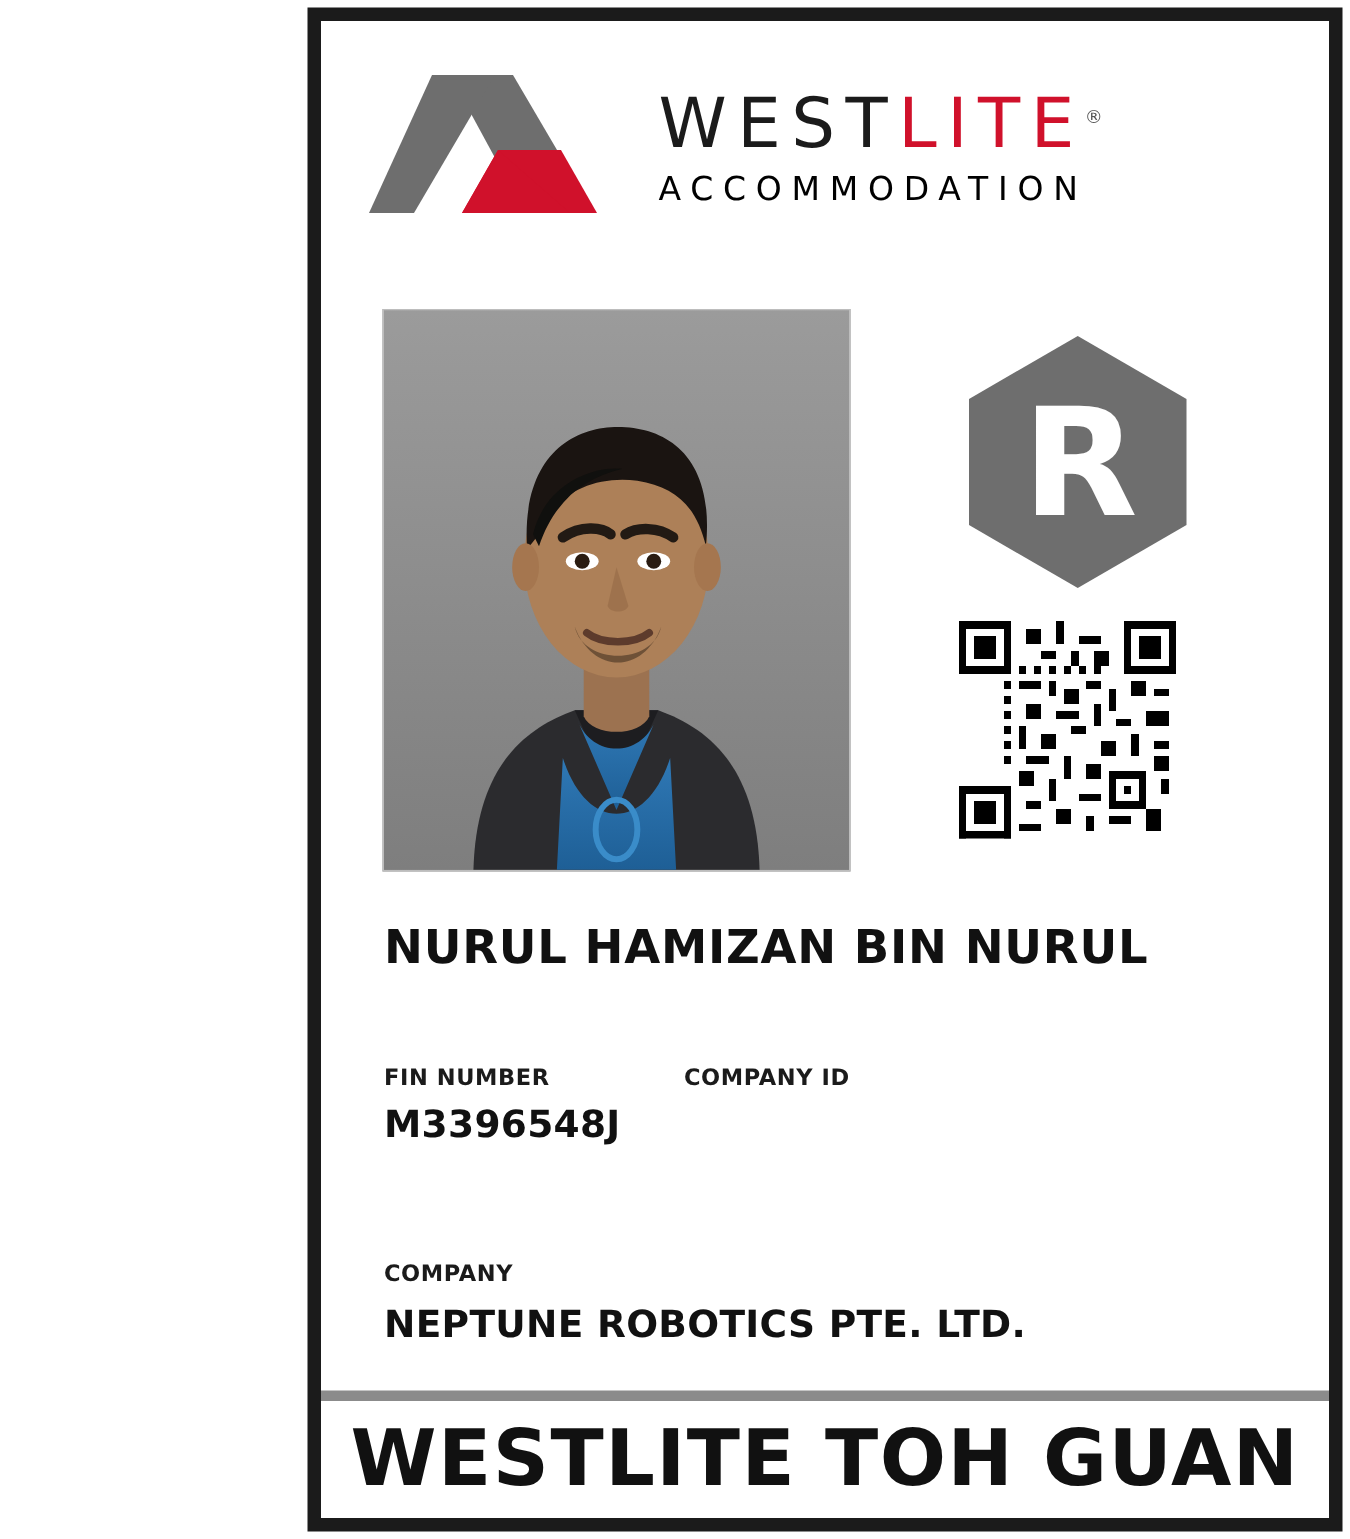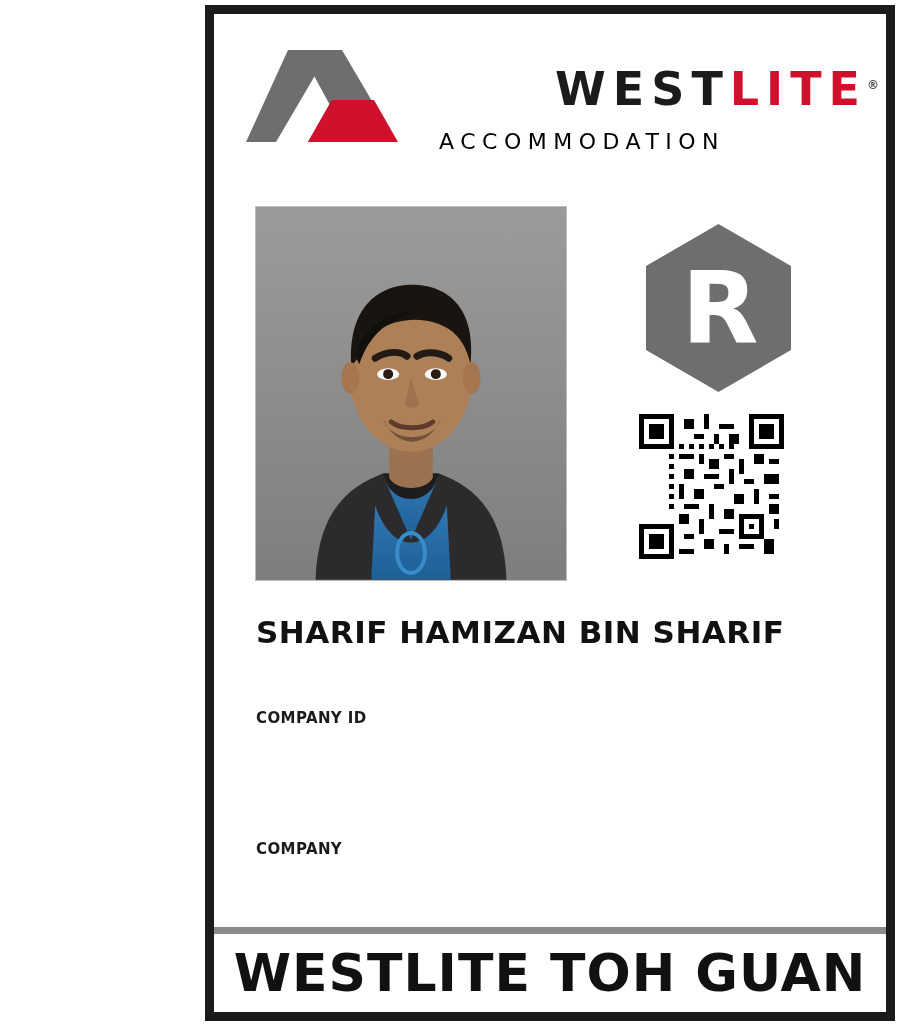--- a/index.html
+++ b/index.html
@@ -57,26 +57,25 @@
     height: 92px;
   }
   .brand-text {
     position: absolute;
     left: 225px;
     top: 6px;
     width: 440px;
   }
   .brand-word {
     font-family: "DejaVu Sans", sans-serif;
-    font-weight: bold;
+    font-weight: normal;
     font-size: 46px;
     letter-spacing: 7px;
-    line-height: 75px;
+    line-height: 60px;
     white-space: nowrap;
-    text-align: right;
   }
   .brand-word .west { color: #1b1b1b; }
   .brand-word .lite { color: #d0112b; }
   .brand-tm {
     font-size: 12px;
     vertical-align: super;
     letter-spacing: 0;
     color: #555;
   }
   .brand-sub {
@@ -356,36 +355,41 @@
             <rect x="17" y="26" width="1" height="2"></rect>
               <rect x="20" y="26" width="3" height="1"></rect>
             <rect x="25" y="25" width="2" height="3"></rect>
               <rect x="8" y="27" width="3" height="1"></rect>
             <rect x="26" y="18" width="2" height="2"></rect>
               <rect x="27" y="21" width="1" height="2"></rect>
           </g>
         </svg>
       </div>
 
-      <div class="resident-name">SHARIF HAMIZAN BIN SHARIF</div>
+      <div class="resident-name">NURUL HAMIZAN BIN NURUL</div>
 
       <div class="fields">
         <div class="field-row">
 
+          <div class="field fin">
+            <div class="field-label">FIN NUMBER</div>
+            <div class="field-value">M3396548J</div>
+          </div>
 
           <div class="field rid">
             <div class="field-label">COMPANY ID</div>
           </div>
 
 
         </div>
       </div>
 
       <div class="company-block">
         <div class="field-label">COMPANY</div>
+        <div class="field-value">NEPTUNE ROBOTICS PTE. LTD.</div>
       </div>
 
     </div>
 
     <div class="card-footer">
       <div class="footer-text">WESTLITE TOH GUAN</div>
     </div>
 
   </div>
 

